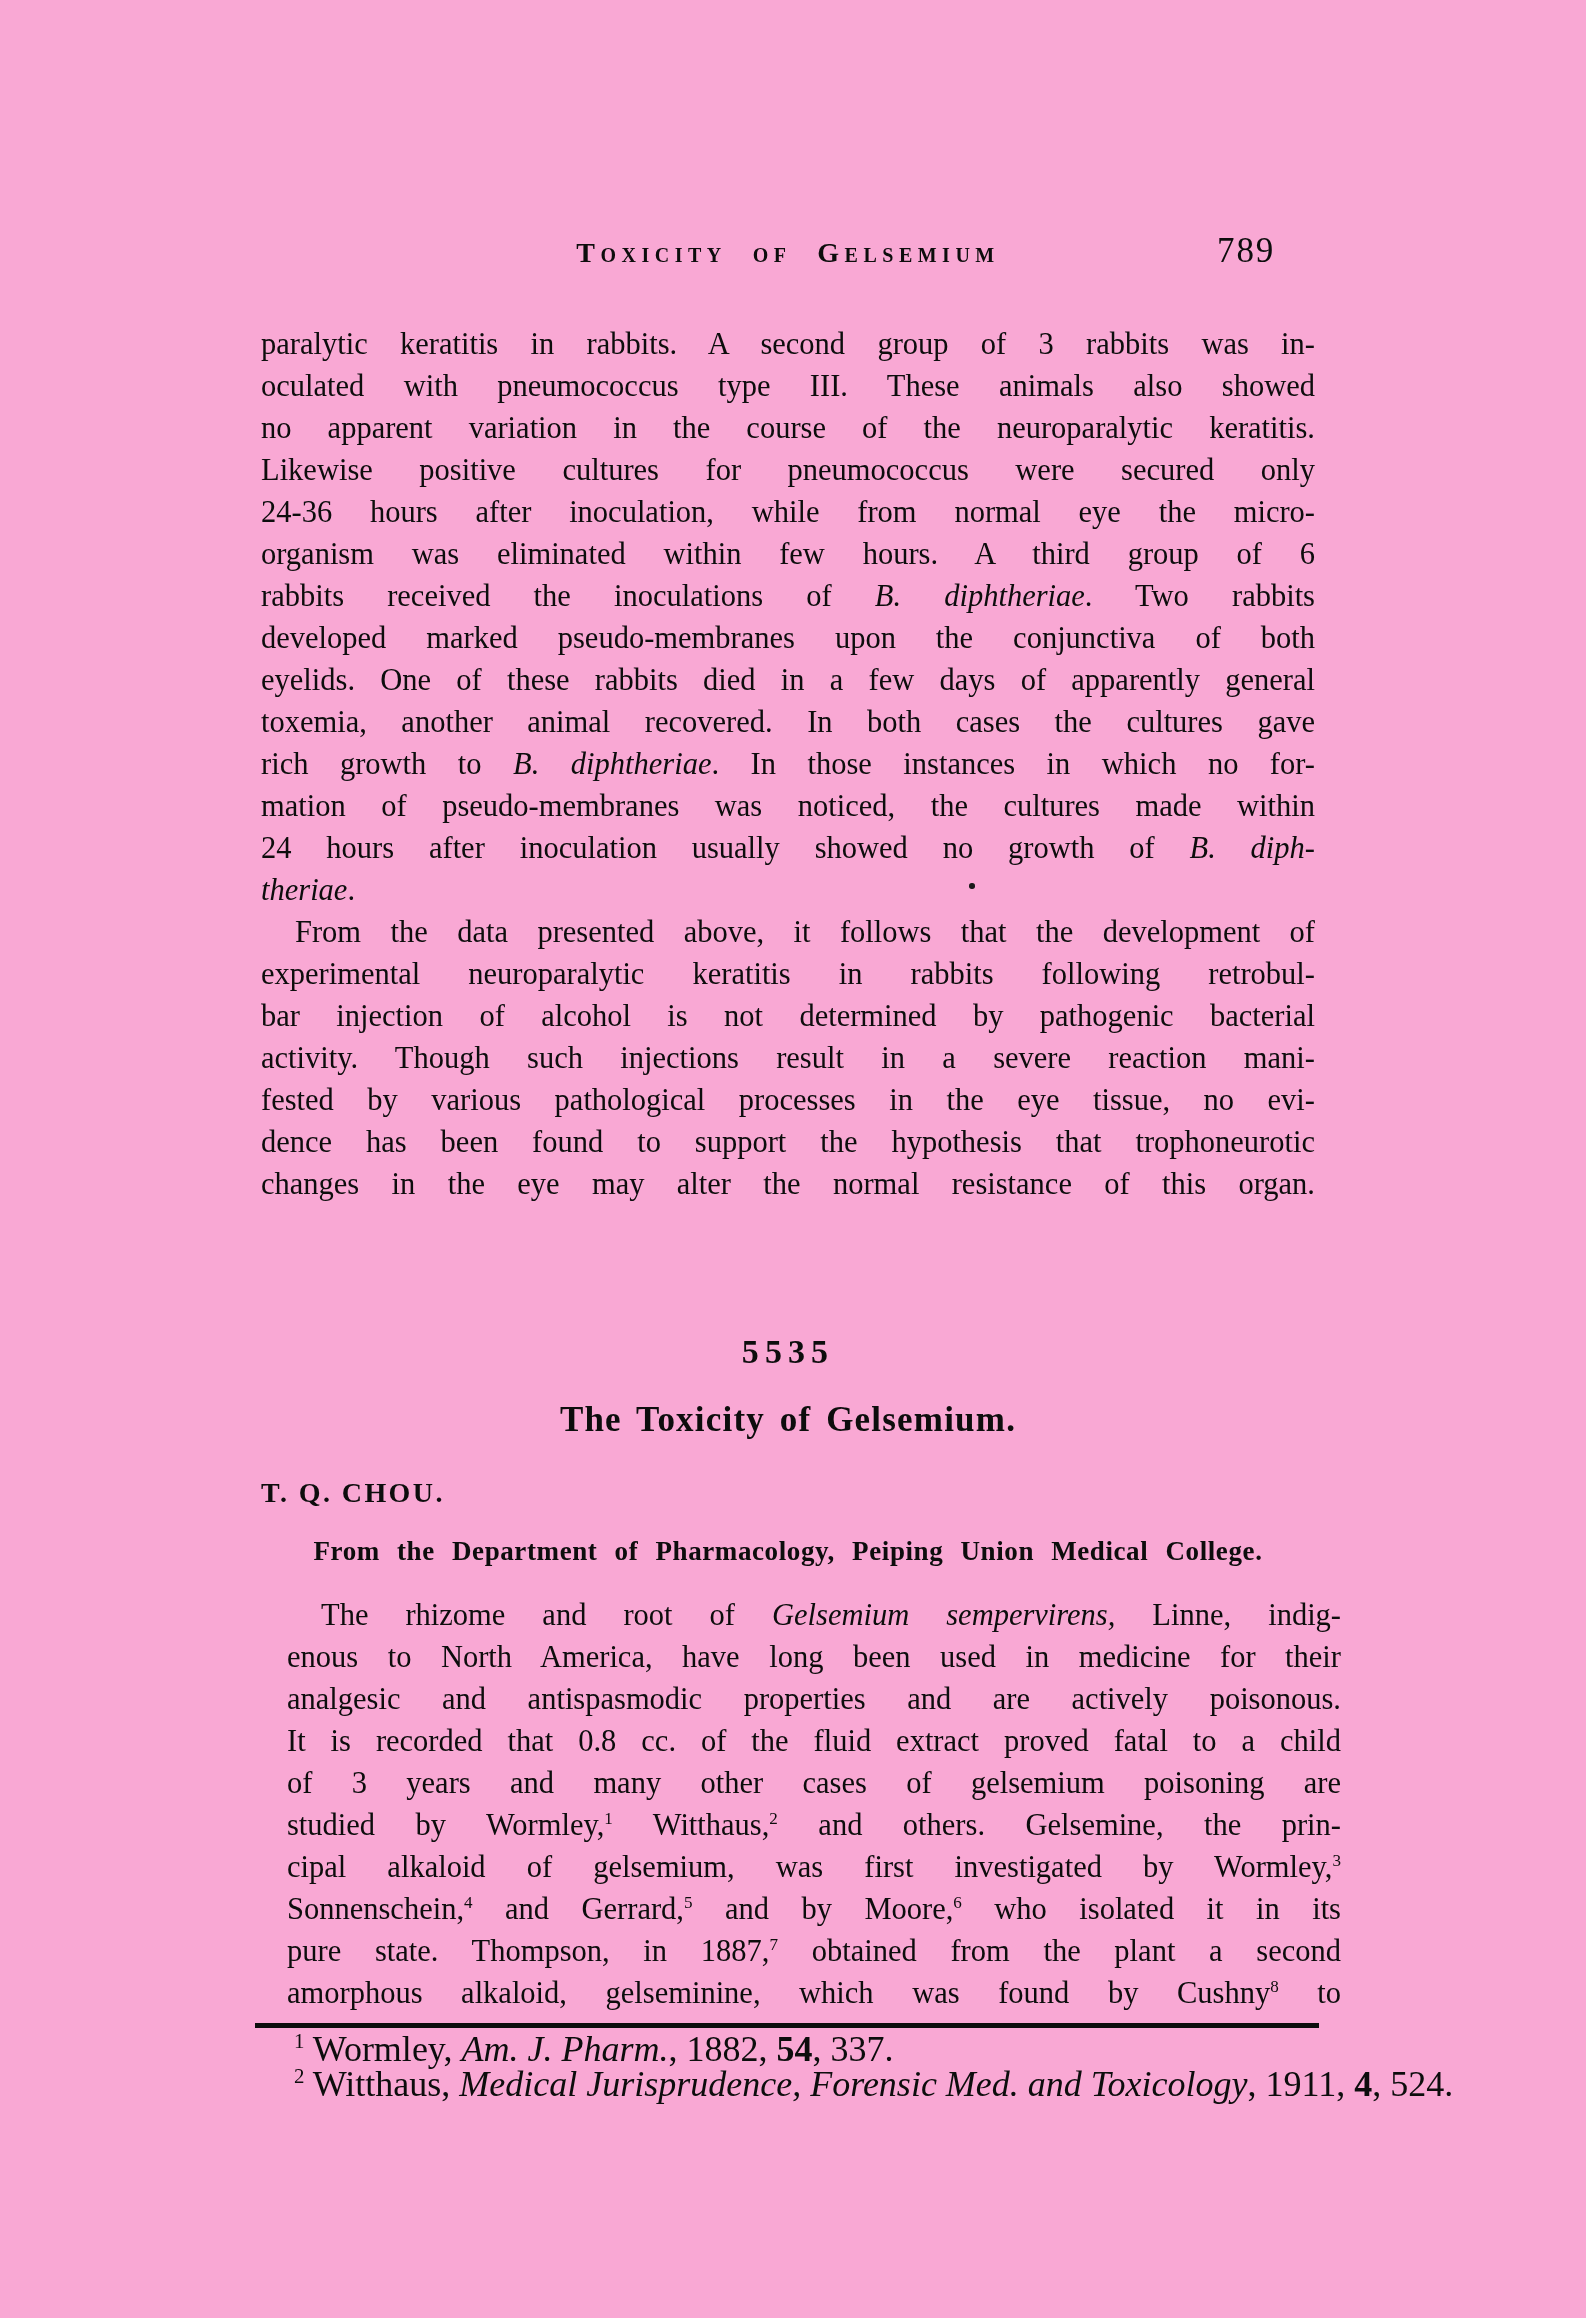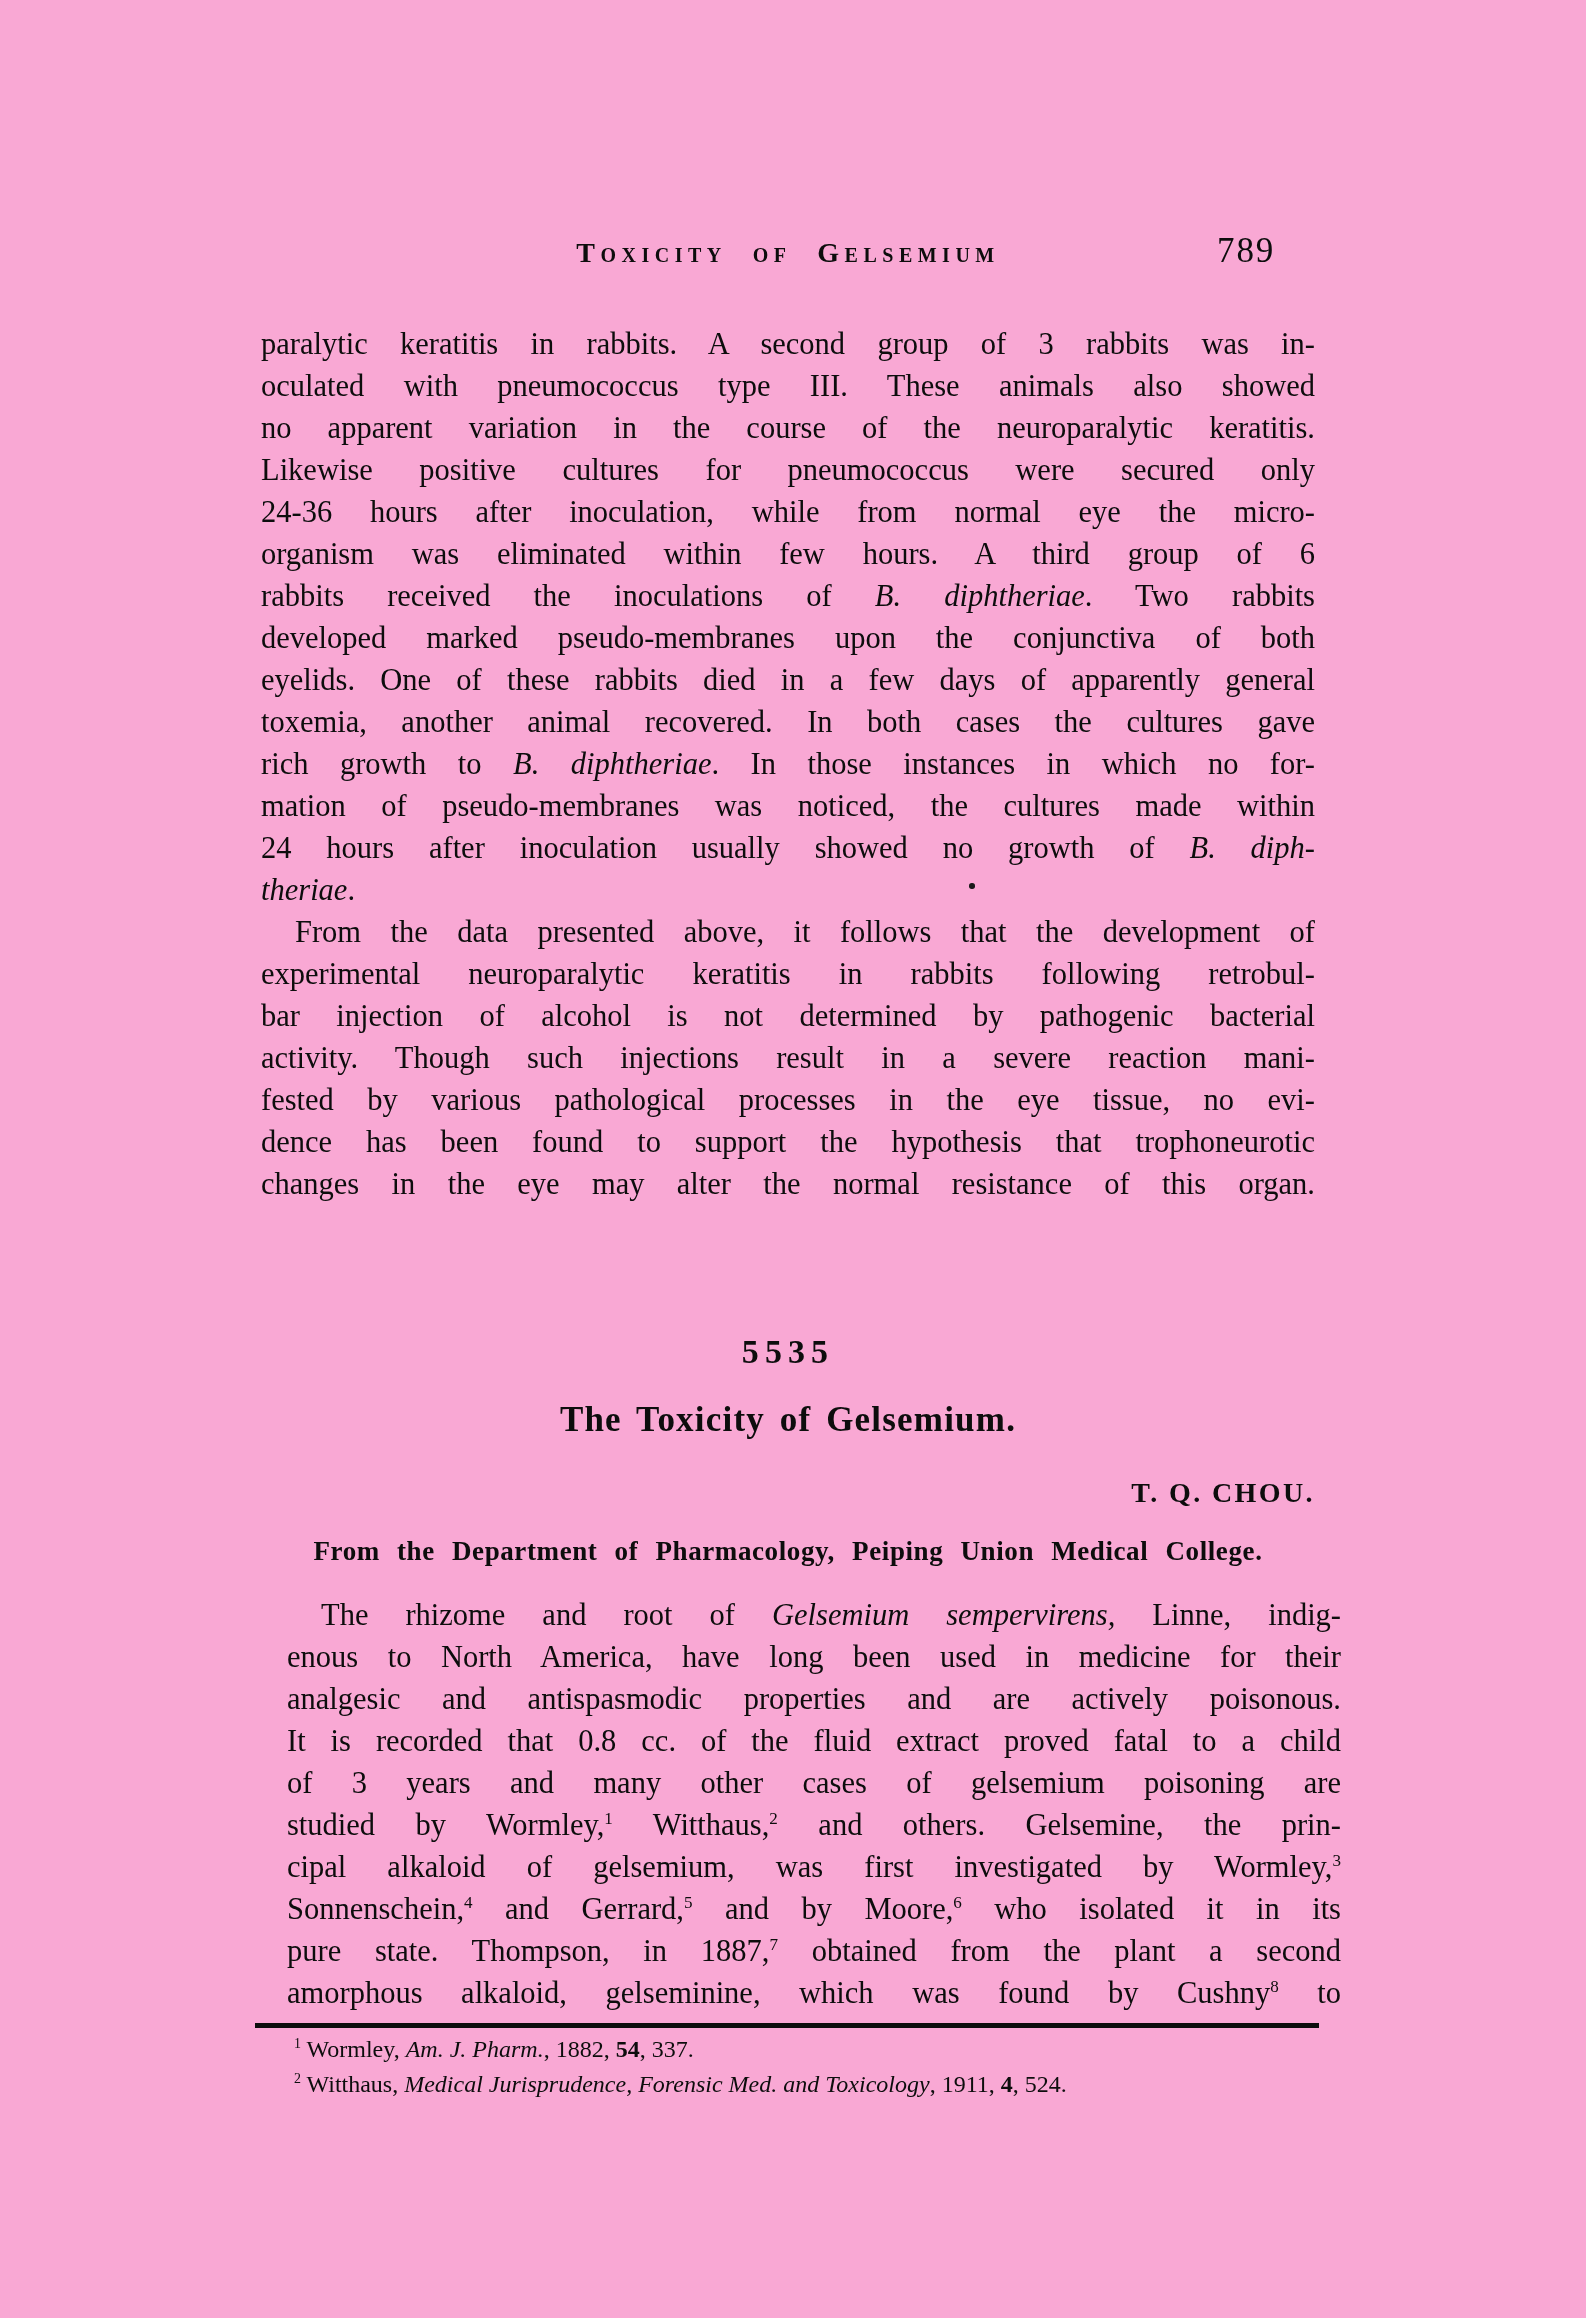--- a/index.html
+++ b/index.html
@@ -46,35 +46,35 @@
     position:absolute;top:1333px;left:261px;width:1054px;
     text-align:center;font-size:34px;font-weight:700;letter-spacing:6.1px;
   }
   .arttitle{
     position:absolute;top:1400px;left:261px;width:1054px;
     text-align:center;font-size:35px;font-weight:700;
     letter-spacing:1.2px;word-spacing:4.9px;
   }
   .author{
     position:absolute;top:1477px;left:261px;width:1054px;
-    text-align:right;font-size:28px;font-weight:700;letter-spacing:2.4px;
+    text-align:left;font-size:28px;font-weight:700;letter-spacing:2.4px;
   }
   .affil{
     position:absolute;top:1536px;left:261px;width:1054px;
     text-align:center;font-size:27px;font-weight:700;
     word-spacing:9.8px;letter-spacing:0.6px;
   }
   
   .fnrule{
     position:absolute;left:255px;top:2023px;width:1064px;height:4.9px;
     background:#0d0d0d;
   }
   .fnotes{position:absolute;left:261px;top:2032px;width:1054px;}
   .fnote{
-    font-size:24px;line-height:35px;
+    font-size:36px;line-height:35px;
     text-align:left;text-indent:33px;white-space:nowrap;
   }
   .fnote sup{font-size:0.58em;}
   
   .speck{
     position:absolute;left:969px;top:883px;width:5.5px;height:5.5px;
     background:#1a1a1a;border-radius:50%;
   }
 </style>
 </head>

